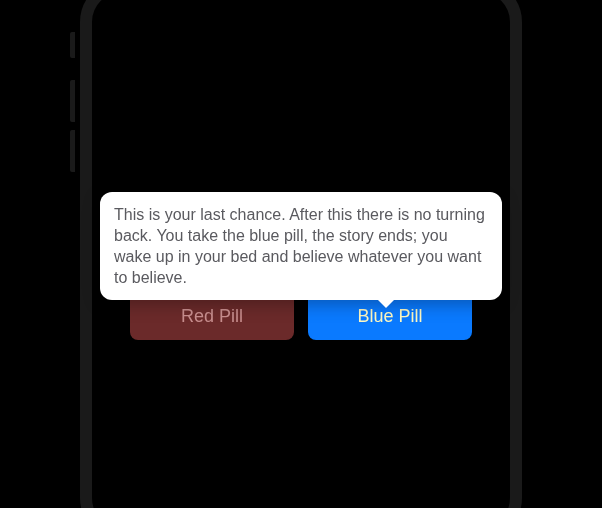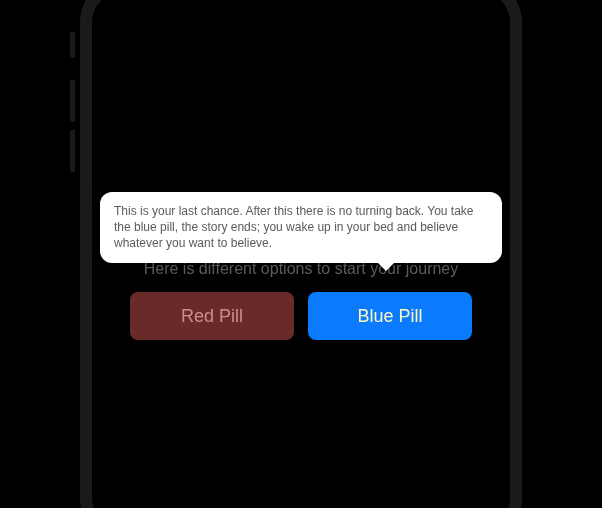--- a/index.html
+++ b/index.html
@@ -95,21 +95,21 @@
       left: 100px;
       right: 100px;
       top: 192px;
       background: #fff;
       border-radius: 12px;
       padding: 12px 14px;
       box-shadow: 0 4px 18px rgba(0,0,0,0.3);
     }
     .tooltip-text {
       color: #5a5a5f;
-      font-size: 12px;
+      font-size: 16px;
       line-height: 1.32;
       text-align: left;
     }
     .tooltip-arrow {
       position: absolute;
       left: 69%;
       bottom: -8px;
       width: 0;
       height: 0;
       border-left: 9px solid transparent;

